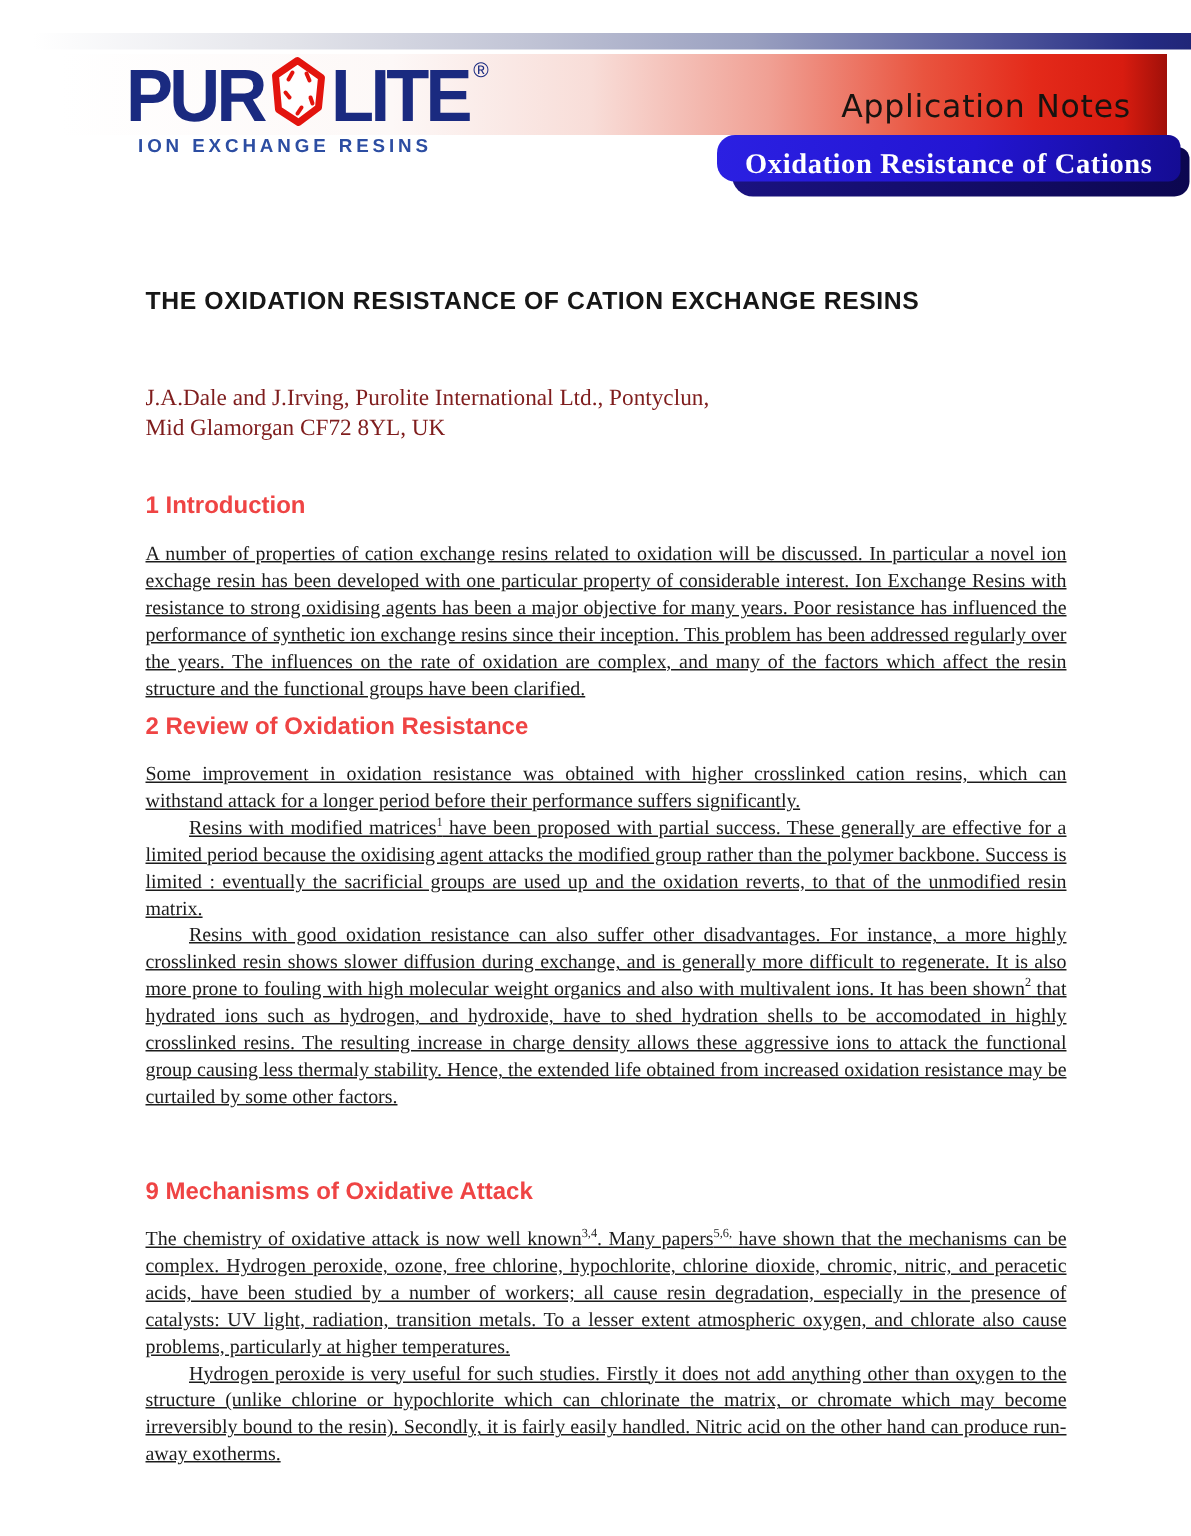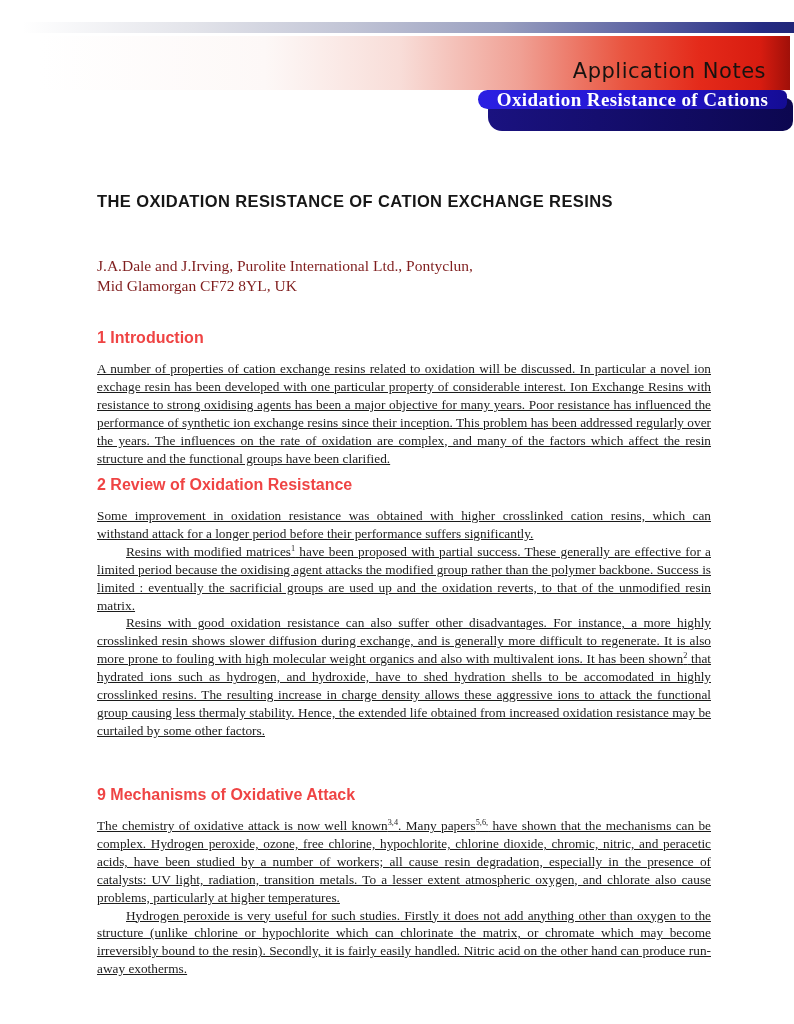--- a/index.html
+++ b/index.html
@@ -15,21 +15,21 @@
   
   .topbar {
     position: absolute;
     left: 22px; right: 0; top: 22px; height: 11px;
     background: linear-gradient(to right,
       rgba(255,255,255,0) 0%, #e3e4ea 22%, #c2c5d6 42%,
       #9aa0c0 62%, #565d9f 82%, #242b83 96%, #202678 100%);
   }
   .redband {
     position: absolute;
-    left: 40px; right: 4px; top: 36px; height: 54px;
+    left: 40px; right: 16px; top: 36px; height: 54px;
     background: linear-gradient(to right,
       rgba(255,255,255,0) 0%, #fdf8f7 30%, #f8ddd8 48%,
       #f0a094 64%, #e9543f 78%, #e42a1a 88%, #d81c10 96%, #a01009 100%);
     display: flex;
     align-items: flex-end;
     justify-content: flex-end;
   }
   .redband span {
     font-family: "DejaVu Sans", sans-serif;
     font-size: 21px;
@@ -38,25 +38,25 @@
     padding: 0 24px 7px 0;
   }
   .subshadow {
     position: absolute;
     left: 488px; right: 1px; top: 98px; height: 33px;
     border-radius: 12px 8px 10px 14px;
     background: linear-gradient(to right, #1a1280, #0c0750);
   }
   .subbanner {
     position: absolute;
-    left: 478px; right: 7px; top: 90px; height: 19px;
+    left: 478px; right: 7px; top: 90px; height: 31px;
     border-radius: 12px 8px 8px 12px;
     background: linear-gradient(100deg, #2b20e2 0%, #2315d2 55%, #140c93 100%);
     display: flex;
-    align-items: center;
+    align-items: flex-end;
     justify-content: center;
   }
   .subbanner span {
     font-family: "Liberation Serif", serif;
     font-weight: bold;
     font-size: 19px;
     color: #ffffff;
     letter-spacing: 0.4px;
     white-space: nowrap;
   }
@@ -150,20 +150,40 @@
 
   <div class="redband">
     <span>Application Notes</span>
   </div>
 
   <div class="subshadow"></div>
   <div class="subbanner">
     <span>Oxidation Resistance of Cations</span>
   </div>
 
+  <div class="logo">
+    <div class="logo-row">
+      <span class="logo-word">PUR</span>
+      <span class="gem">
+        <svg width="40" height="50" viewBox="0 0 60 72" aria-hidden="true">
+          <polygon points="29,5 53,22 50,52 30,67 10,54 7,20" fill="#ffffff" stroke="#e3140e" stroke-width="7" stroke-linejoin="round"></polygon>
+          <g stroke="#e3140e" stroke-width="4" stroke-linecap="round">
+            <line x1="24" y1="17" x2="20" y2="24"></line>
+            <line x1="38" y1="18" x2="41" y2="25"></line>
+            <line x1="17" y1="37" x2="21" y2="42"></line>
+            <line x1="33" y1="52" x2="29" y2="58"></line>
+            <line x1="42" y1="42" x2="44" y2="48"></line>
+          </g>
+        </svg>
+      </span>
+      <span class="logo-word">LITE</span>
+      <span class="reg">®</span>
+    </div>
+    <div class="tagline">ION EXCHANGE RESINS</div>
+  </div>
 
   <h1 class="doc-title">THE OXIDATION RESISTANCE OF CATION EXCHANGE RESINS</h1>
 
   <div class="authors">
     <div>J.A.Dale and J.Irving, Purolite International Ltd., Pontyclun,</div>
     <div>Mid Glamorgan CF72 8YL, UK</div>
   </div>
 
   <section class="sec sec-1">
     <h2>1 Introduction</h2>

